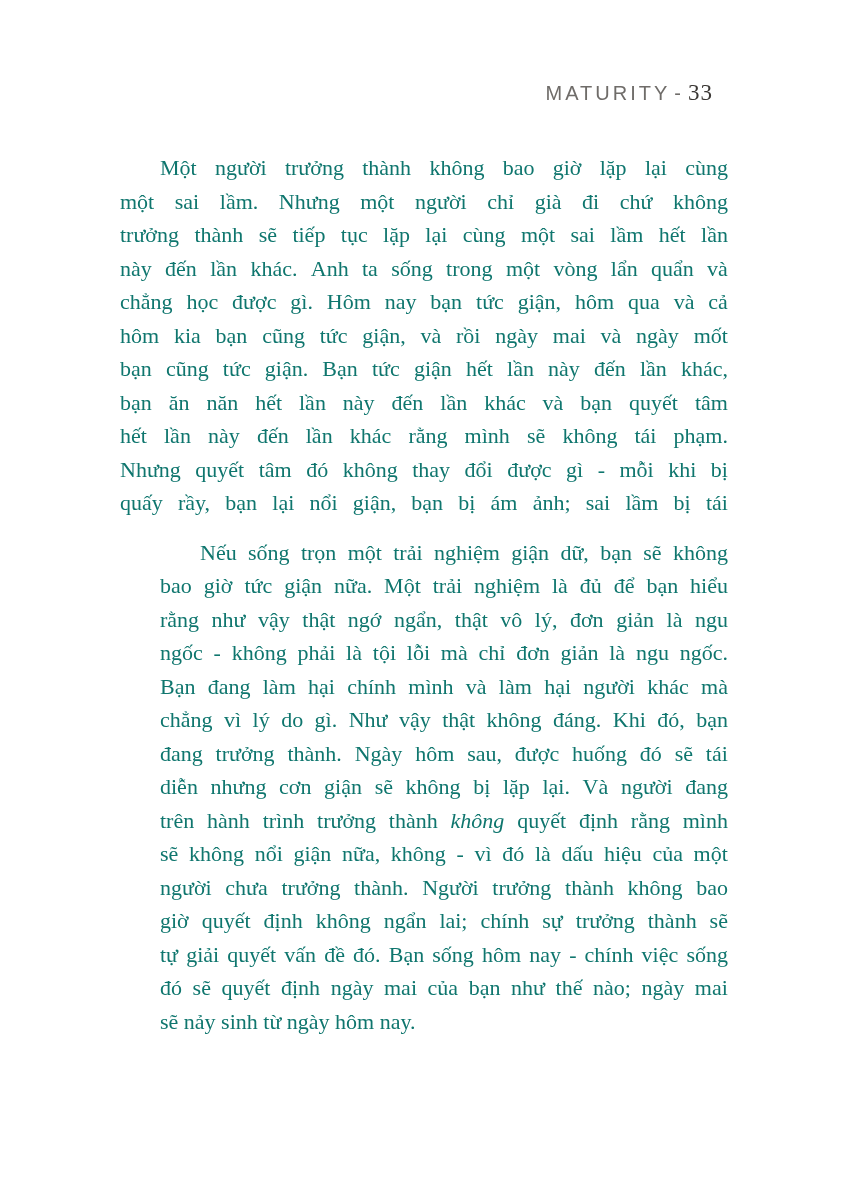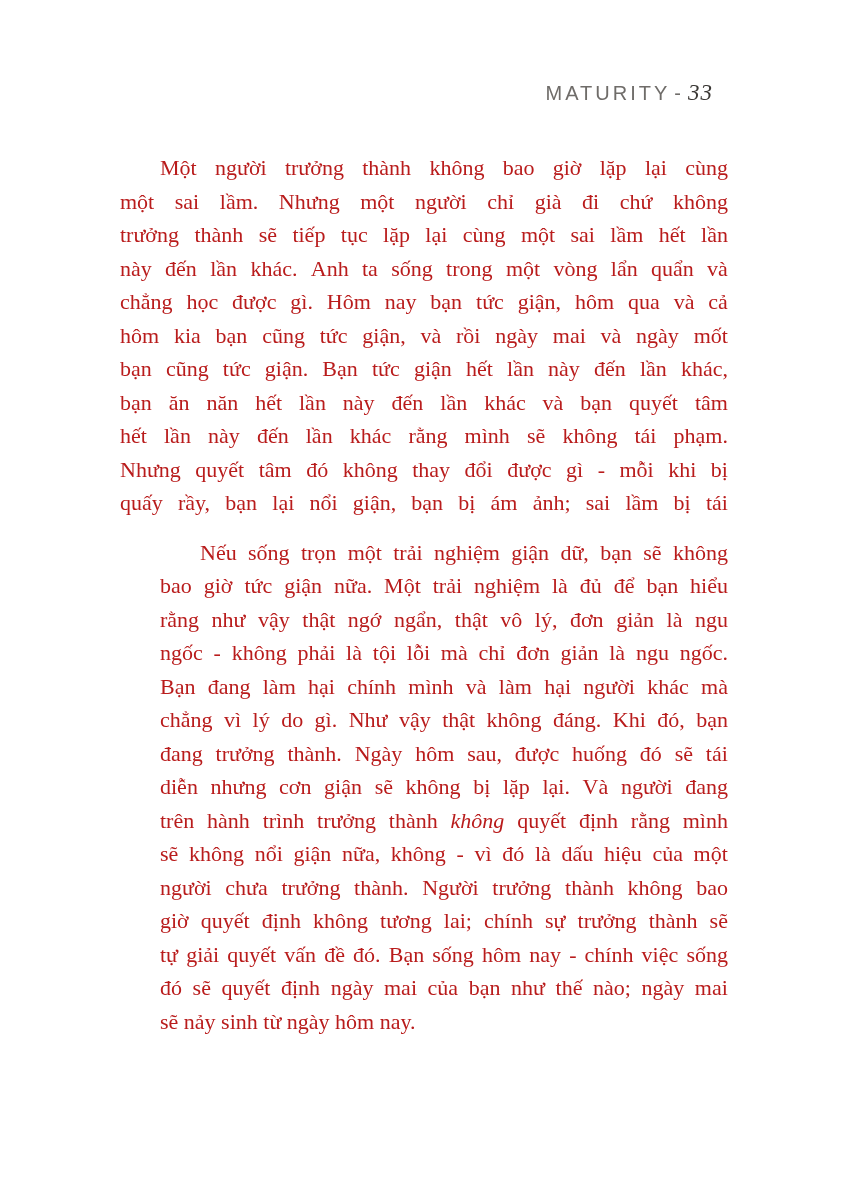--- a/index.html
+++ b/index.html
@@ -34,30 +34,29 @@
     font-family: "Liberation Sans", "DejaVu Sans", sans-serif;
     font-size: 20px;
     color: #6f6c69;
     margin: 0 7px 0 4px;
   }
   .running-head .page-num {
     font-family: "Liberation Serif", "DejaVu Serif", serif;
     font-size: 23px;
     letter-spacing: 1px;
     color: #3b3835;
-    font-style: italic;
   }
   .page-body {
     position: absolute;
     top: 151px;
     left: 120px;
     width: 608px;
     font-size: 22px;
     line-height: 33.5px;
-    color: #b91c1c;
+    color: #0f766e;
   }
   .paragraph + .paragraph {
     margin-top: 16px;
     margin-left: 40px;
   }
   .line {
     display: flex;
     justify-content: space-between;
     white-space: pre;
   }
@@ -98,19 +97,19 @@
         <div class="line"><span class="word">bao</span><span class="word">giờ</span><span class="word">tức</span><span class="word">giận</span><span class="word">nữa.</span><span class="word">Một</span><span class="word">trải</span><span class="word">nghiệm</span><span class="word">là</span><span class="word">đủ</span><span class="word">để</span><span class="word">bạn</span><span class="word">hiểu</span></div>
         <div class="line"><span class="word">rằng</span><span class="word">như</span><span class="word">vậy</span><span class="word">thật</span><span class="word">ngớ</span><span class="word">ngẩn,</span><span class="word">thật</span><span class="word">vô</span><span class="word">lý,</span><span class="word">đơn</span><span class="word">giản</span><span class="word">là</span><span class="word">ngu</span></div>
         <div class="line"><span class="word">ngốc</span><span class="word">-</span><span class="word">không</span><span class="word">phải</span><span class="word">là</span><span class="word">tội</span><span class="word">lỗi</span><span class="word">mà</span><span class="word">chỉ</span><span class="word">đơn</span><span class="word">giản</span><span class="word">là</span><span class="word">ngu</span><span class="word">ngốc.</span></div>
         <div class="line"><span class="word">Bạn</span><span class="word">đang</span><span class="word">làm</span><span class="word">hại</span><span class="word">chính</span><span class="word">mình</span><span class="word">và</span><span class="word">làm</span><span class="word">hại</span><span class="word">người</span><span class="word">khác</span><span class="word">mà</span></div>
         <div class="line"><span class="word">chẳng</span><span class="word">vì</span><span class="word">lý</span><span class="word">do</span><span class="word">gì.</span><span class="word">Như</span><span class="word">vậy</span><span class="word">thật</span><span class="word">không</span><span class="word">đáng.</span><span class="word">Khi</span><span class="word">đó,</span><span class="word">bạn</span></div>
         <div class="line"><span class="word">đang</span><span class="word">trưởng</span><span class="word">thành.</span><span class="word">Ngày</span><span class="word">hôm</span><span class="word">sau,</span><span class="word">được</span><span class="word">huống</span><span class="word">đó</span><span class="word">sẽ</span><span class="word">tái</span></div>
         <div class="line"><span class="word">diễn</span><span class="word">nhưng</span><span class="word">cơn</span><span class="word">giận</span><span class="word">sẽ</span><span class="word">không</span><span class="word">bị</span><span class="word">lặp</span><span class="word">lại.</span><span class="word">Và</span><span class="word">người</span><span class="word">đang</span></div>
         <div class="line"><span class="word">trên</span><span class="word">hành</span><span class="word">trình</span><span class="word">trưởng</span><span class="word">thành</span><span class="word italic">không</span><span class="word">quyết</span><span class="word">định</span><span class="word">rằng</span><span class="word">mình</span></div>
         <div class="line"><span class="word">sẽ</span><span class="word">không</span><span class="word">nổi</span><span class="word">giận</span><span class="word">nữa,</span><span class="word">không</span><span class="word">-</span><span class="word">vì</span><span class="word">đó</span><span class="word">là</span><span class="word">dấu</span><span class="word">hiệu</span><span class="word">của</span><span class="word">một</span></div>
         <div class="line"><span class="word">người</span><span class="word">chưa</span><span class="word">trưởng</span><span class="word">thành.</span><span class="word">Người</span><span class="word">trưởng</span><span class="word">thành</span><span class="word">không</span><span class="word">bao</span></div>
-        <div class="line"><span class="word">giờ</span><span class="word">quyết</span><span class="word">định</span><span class="word">không</span><span class="word">tương</span><span class="word">lai;</span><span class="word">chính</span><span class="word">sự</span><span class="word">trưởng</span><span class="word">thành</span><span class="word">sẽ</span></div>
+        <div class="line"><span class="word">giờ</span><span class="word">quyết</span><span class="word">định</span><span class="word">không</span><span class="word">ngẩn</span><span class="word">lai;</span><span class="word">chính</span><span class="word">sự</span><span class="word">trưởng</span><span class="word">thành</span><span class="word">sẽ</span></div>
         <div class="line"><span class="word">tự</span><span class="word">giải</span><span class="word">quyết</span><span class="word">vấn</span><span class="word">đề</span><span class="word">đó.</span><span class="word">Bạn</span><span class="word">sống</span><span class="word">hôm</span><span class="word">nay</span><span class="word">-</span><span class="word">chính</span><span class="word">việc</span><span class="word">sống</span></div>
         <div class="line"><span class="word">đó</span><span class="word">sẽ</span><span class="word">quyết</span><span class="word">định</span><span class="word">ngày</span><span class="word">mai</span><span class="word">của</span><span class="word">bạn</span><span class="word">như</span><span class="word">thế</span><span class="word">nào;</span><span class="word">ngày</span><span class="word">mai</span></div>
         <div class="line last"><span>sẽ nảy sinh từ ngày hôm nay.</span></div>
       </div>
     </div>
 </div>
 
 </body></html>

